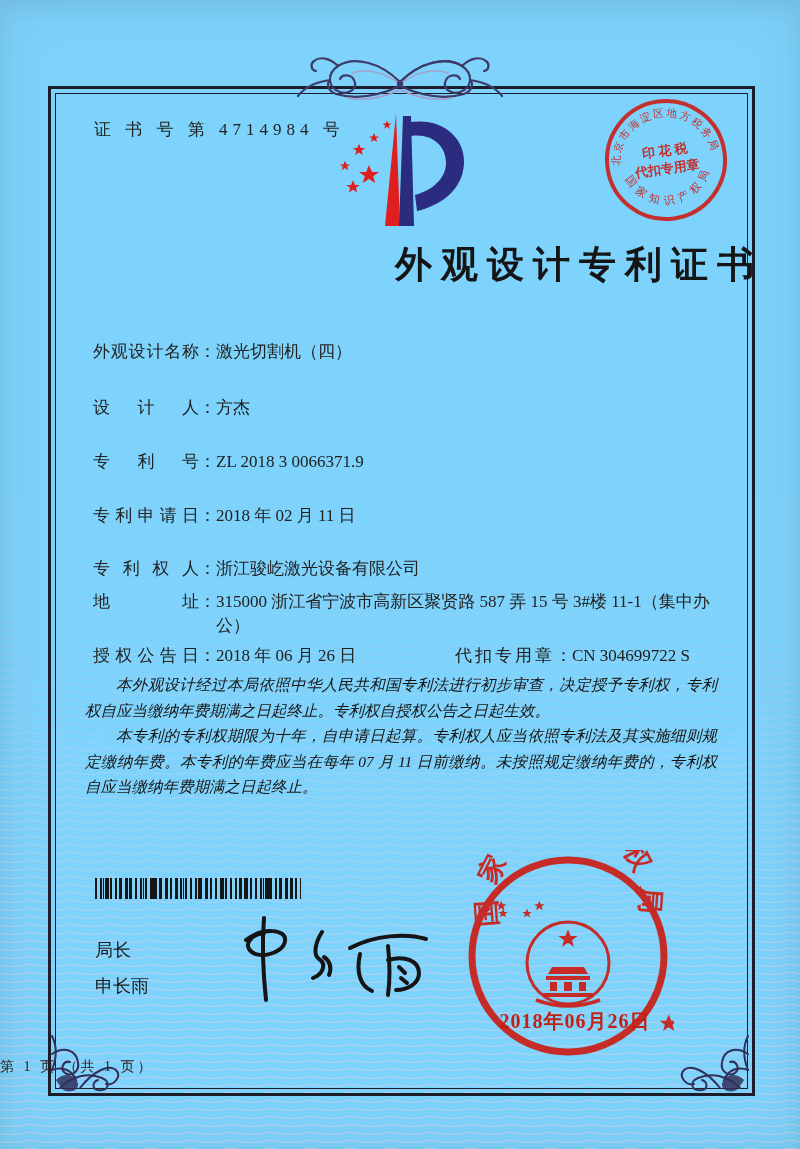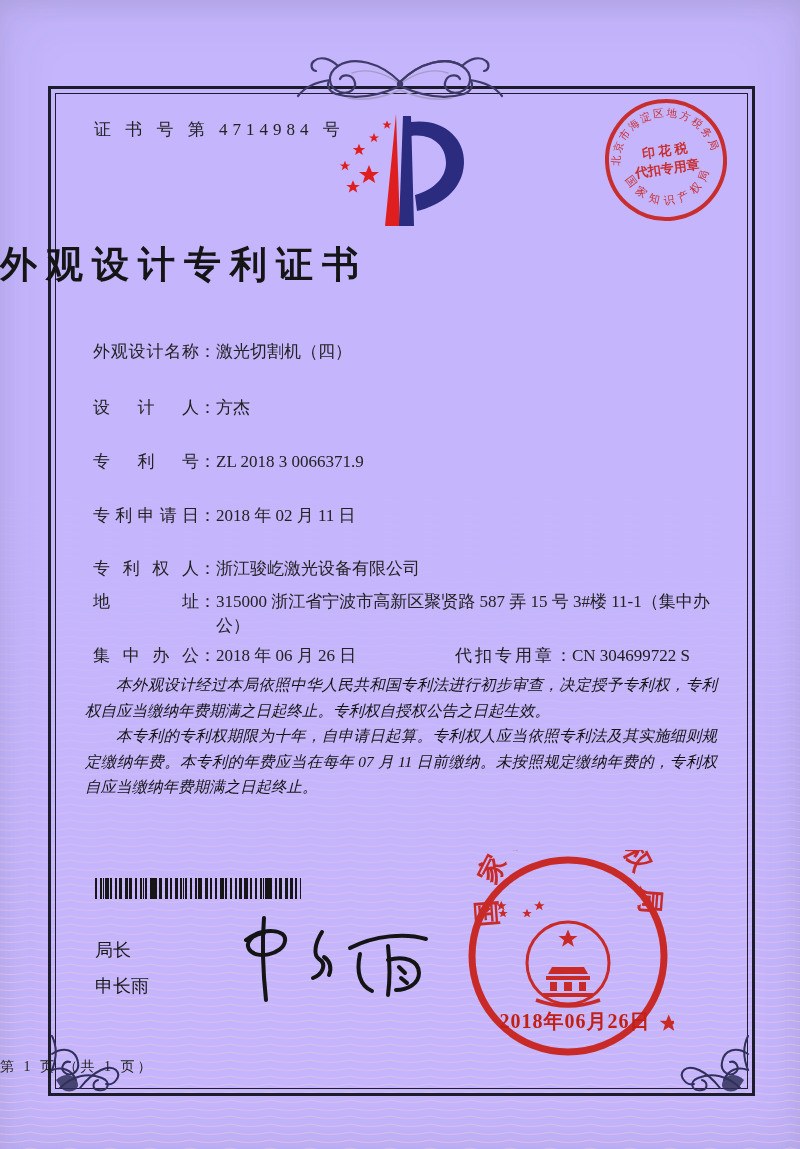--- a/index.html
+++ b/index.html
@@ -1,30 +1,30 @@
 <!DOCTYPE html>
 <html><head>
 <meta charset="utf-8">
 <style>
   html,body{margin:0;padding:0;background:#e9e9e6;}
   #page{
     position:relative;width:800px;height:1149px;margin:0 auto;
-    background:#c4b5fd;overflow:hidden;
+    background:#7dd3fc;overflow:hidden;
     box-shadow:inset 0 0 60px rgba(60,60,70,.10), inset 0 8px 18px rgba(60,60,70,.08);
     font-family:"Liberation Serif","DejaVu Serif",serif;color:#1c1c1c;
   }
   #waves{position:absolute;left:0;top:0;width:800px;height:1149px;z-index:0;}
   .content{position:absolute;left:0;top:0;width:800px;height:1149px;z-index:2;}
   
   .frame-outer{position:absolute;left:48px;top:86px;width:701px;height:1004px;
     border:3px solid #1c1c2b;}
   .frame-inner{position:absolute;left:4px;top:4px;right:4px;bottom:4px;
     border:1px solid #1c1c2b;}
   .cert-no{position:absolute;left:94px;top:118px;font-size:17px;letter-spacing:5px;color:#222;}
-  .title{position:absolute;left:0;top:240px;width:751px;text-align:left;
+  .title{position:absolute;left:12px;top:240px;width:751px;text-align:right;
     font-size:37px;font-weight:bold;letter-spacing:9px;color:#151515;}
   .logo{position:absolute;left:325px;top:108px;}
   .tax-stamp{position:absolute;left:598px;top:92px;transform:rotate(-8deg);opacity:.92;}
   
   .row{position:absolute;left:93px;width:650px;font-size:17px;line-height:24px;color:#222;}
   .row .lbl{display:inline-block;width:106px;text-align:justify;text-align-last:justify;vertical-align:top;}
   .row .colon{display:inline-block;vertical-align:top;}
   .row .val{display:inline-block;vertical-align:top;max-width:520px;}
   .r0{top:340px}.r1{top:396px}.r2{top:450px}.r3{top:504px}.r4{top:557px}.r5{top:590px}.r6{top:644px}
   .grant-no{position:absolute;left:455px;top:644px;font-size:17px;}
@@ -243,21 +243,21 @@
     <div class="row r3">
       <span class="lbl">专利申请日</span><span class="colon">：</span><span class="val">2018 年 02 月 11 日</span>
     </div>
     <div class="row r4">
       <span class="lbl">专利权人</span><span class="colon">：</span><span class="val">浙江骏屹激光设备有限公司</span>
     </div>
     <div class="row r5">
       <span class="lbl">地址</span><span class="colon">：</span><span class="val" style="width:500px">315000 浙江省宁波市高新区聚贤路 587 弄 15 号 3#楼 11-1（集中办公）</span>
     </div>
     <div class="row r6">
-      <span class="lbl">集中办公</span><span class="colon">：</span><span class="val">2018 年 06 月 26 日</span>
+      <span class="lbl">授权公告日</span><span class="colon">：</span><span class="val">2018 年 06 月 26 日</span>
     </div>
     <div class="grant-no">
       <span class="lbl2">代扣专用章</span><span>：</span><span>CN 304699722 S</span>
     </div>
 
     <div class="paras">
       <p>本外观设计经过本局依照中华人民共和国专利法进行初步审查，决定授予专利权，专利权自应当缴纳年费期满之日起终止。专利权自授权公告之日起生效。</p>
       <p>本专利的专利权期限为十年，自申请日起算。专利权人应当依照专利法及其实施细则规定缴纳年费。本专利的年费应当在每年 07 月 11 日前缴纳。未按照规定缴纳年费的，专利权自应当缴纳年费期满之日起终止。</p>
     </div>
 

